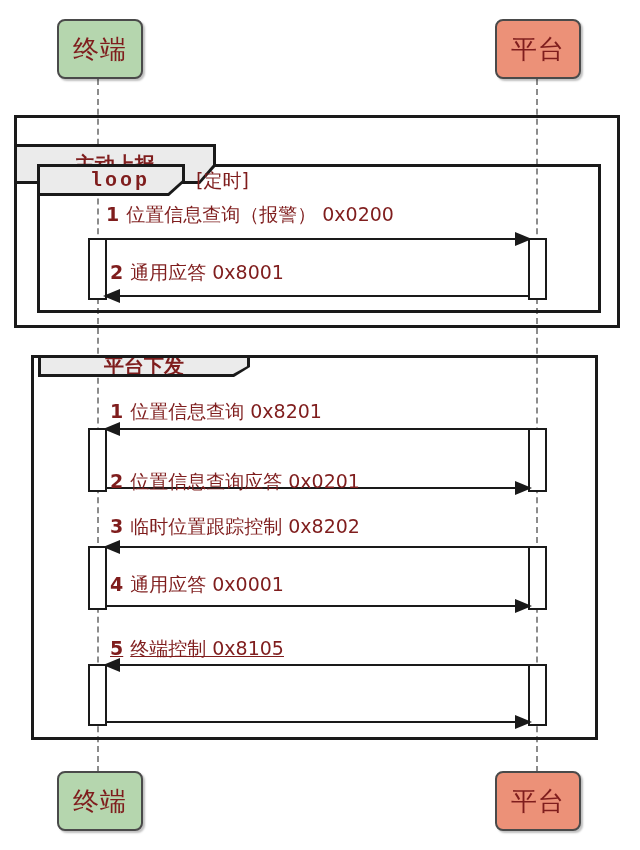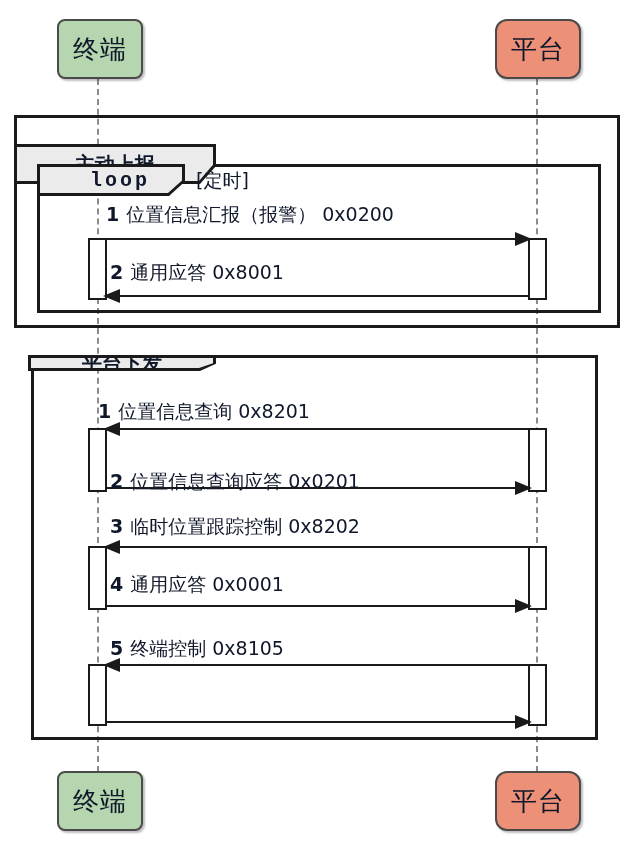--- a/index.html
+++ b/index.html
@@ -1,31 +1,31 @@
 <!DOCTYPE html>
 <html style="--terminal-fill: #B5D6AE; --platform-fill: #EC9178; --frame-tab-fill: #EBEBEB; --line: #1A1A1A; --lifeline: #8C8C8C;"><head>
 <meta charset="utf-8">
 <style>
   html,body{margin:0;padding:0;background:#fff;}
   .canvas{
     position:relative;width:640px;height:850px;background:#fff;overflow:hidden;
-    font-family:"DejaVu Sans","Liberation Sans",sans-serif;color:#0f172a;
+    font-family:"DejaVu Sans","Liberation Sans",sans-serif;color:#7f1d1d;
   }
   
   .lifeline{position:absolute;width:0;border-left:2px dashed var(--lifeline,#8C8C8C);z-index:1;}
   
   .actor{
     position:absolute;width:86px;height:60px;box-sizing:border-box;
     border:2px solid #4A4A4A;border-radius:8px;
     display:flex;align-items:center;justify-content:center;
     font-size:26px;letter-spacing:1px;z-index:6;
     box-shadow:2px 2px 2px rgba(0,0,0,0.25);
   }
   .actor.green{background:var(--terminal-fill,#B5D6AE);}
-  .actor.salmon{background:var(--platform-fill,#EC9178);border-radius:12px;}
+  .actor.salmon{background:var(--platform-fill,#EC9178);}
   
   .frame{position:absolute;box-sizing:border-box;border:3px solid var(--line,#1A1A1A);background:transparent;z-index:2;}
   .tab{position:absolute;z-index:3;
     clip-path:polygon(0 0,100% 0,100% 55%,calc(100% - 16px) 100%,0 100%);
     background:var(--line,#1A1A1A);}
   .tab .tab-inner{
     position:absolute;left:3px;top:3px;right:3px;bottom:3px;
     clip-path:polygon(0 0,100% 0,100% 52%,calc(100% - 14px) 100%,0 100%);
     background:var(--frame-tab-fill,#EBEBEB);
     display:flex;align-items:center;justify-content:center;
@@ -64,38 +64,38 @@
     <div class="tab-inner">主动上报</div>
   </div>
 
   <div class="frame" style="left:37px;top:164px;width:564px;height:149px;border-width:3px;"></div>
   <div class="tab" style="left:37px;top:164px;width:148px;height:32px;">
     <div class="tab-inner loop-kw">loop</div>
   </div>
   <div class="guard" style="left:196px;top:168px;">[定时]</div>
 
   <div class="msg" style="left:106px;top:202px;">
-    <b>1</b><span>位置信息汇报（报警） 0x0200</span>
+    <b>1</b><span>位置信息查询（报警） 0x0200</span>
   </div>
   <div class="arrow right" style="left:107px;top:238px;width:421px;"></div>
 
   <div class="act" style="left:88px;top:238px;height:58px;"></div>
   <div class="act" style="left:528px;top:238px;height:58px;"></div>
 
   <div class="msg" style="left:110px;top:260px;">
     <b>2</b><span>通用应答 0x8001</span>
   </div>
   <div class="arrow left" style="left:107px;top:295px;width:421px;"></div>
 
   <div class="frame" style="left:31px;top:355px;width:567px;height:385px;"></div>
-  <div class="tab" style="left:28px;top:355px;width:188px;height:16px;">
+  <div class="tab" style="left:38px;top:355px;width:188px;height:22px;padding-left:24px;">
     <div class="tab-inner">平台下发</div>
   </div>
 
-  <div class="msg" style="left:98px;top:399px;">
+  <div class="msg" style="left:110px;top:399px;">
     <b>1</b><span>位置信息查询 0x8201</span>
   </div>
   <div class="arrow left" style="left:107px;top:428px;width:421px;"></div>
   <div class="act" style="left:88px;top:428px;height:60px;"></div>
   <div class="act" style="left:528px;top:428px;height:60px;"></div>
   <div class="msg" style="left:110px;top:456px;margin-top:13px;">
     <b>2</b><span>位置信息查询应答 0x0201</span>
   </div>
   <div class="arrow right" style="left:107px;top:487px;width:421px;"></div>
 
@@ -103,21 +103,21 @@
     <b>3</b><span>临时位置跟踪控制 0x8202</span>
   </div>
   <div class="arrow left" style="left:107px;top:546px;width:421px;"></div>
   <div class="act" style="left:88px;top:546px;height:60px;"></div>
   <div class="act" style="left:528px;top:546px;height:60px;"></div>
   <div class="msg" style="left:110px;top:572px;">
     <b>4</b><span>通用应答 0x0001</span>
   </div>
   <div class="arrow right" style="left:107px;top:605px;width:421px;"></div>
 
-  <div class="msg" style="left:110px;top:636px;">
+  <div class="msg" style="left:110px;top:636px;text-decoration:underline;">
     <b>5</b><span>终端控制 0x8105</span>
   </div>
   <div class="arrow left" style="left:107px;top:664px;width:421px;"></div>
   <div class="act" style="left:88px;top:664px;height:58px;"></div>
   <div class="act" style="left:528px;top:664px;height:58px;"></div>
   <div class="arrow right" style="left:107px;top:721px;width:421px;"></div>
 
   <div class="actor green" style="left:57px;top:771px;">
     <span>终端</span>
   </div>

